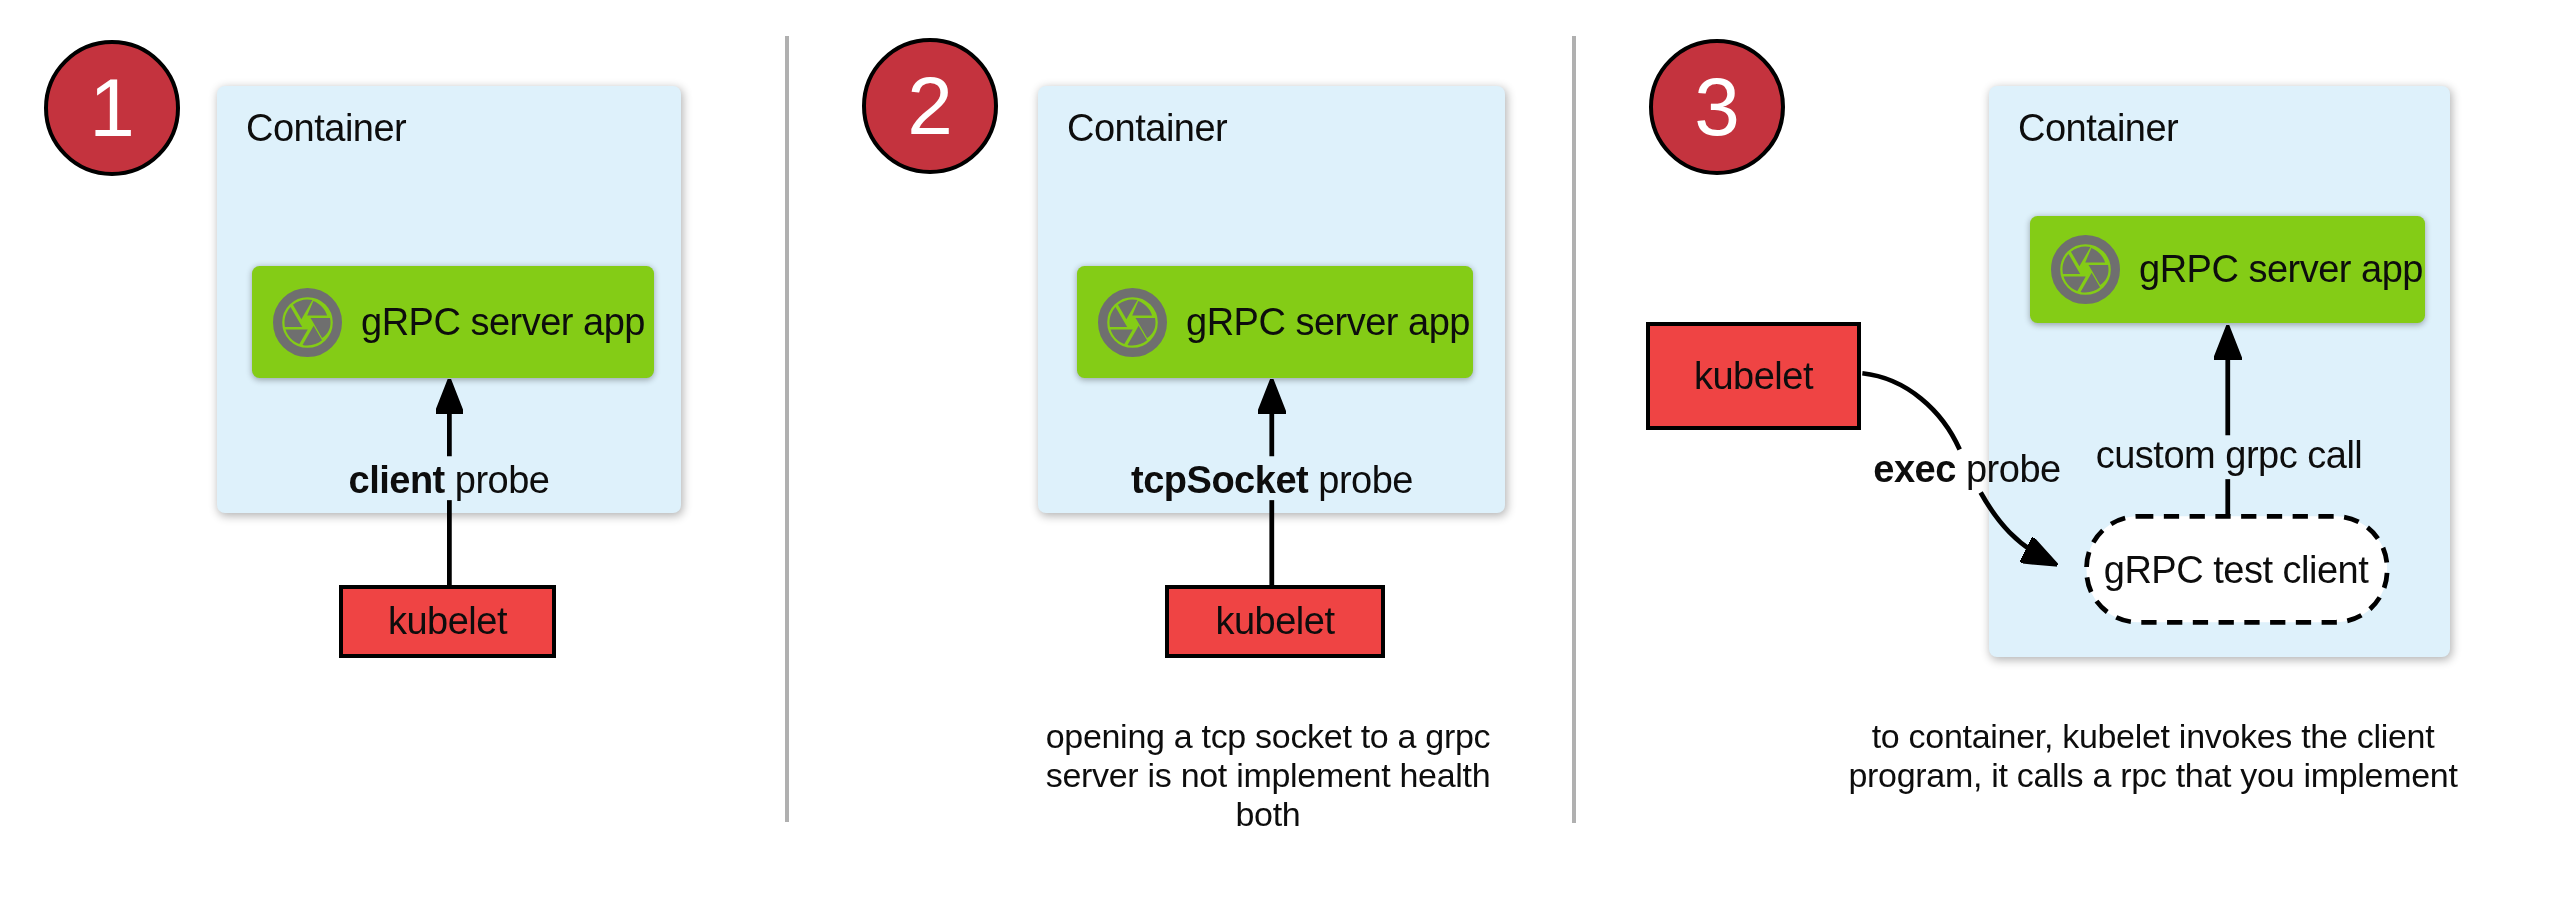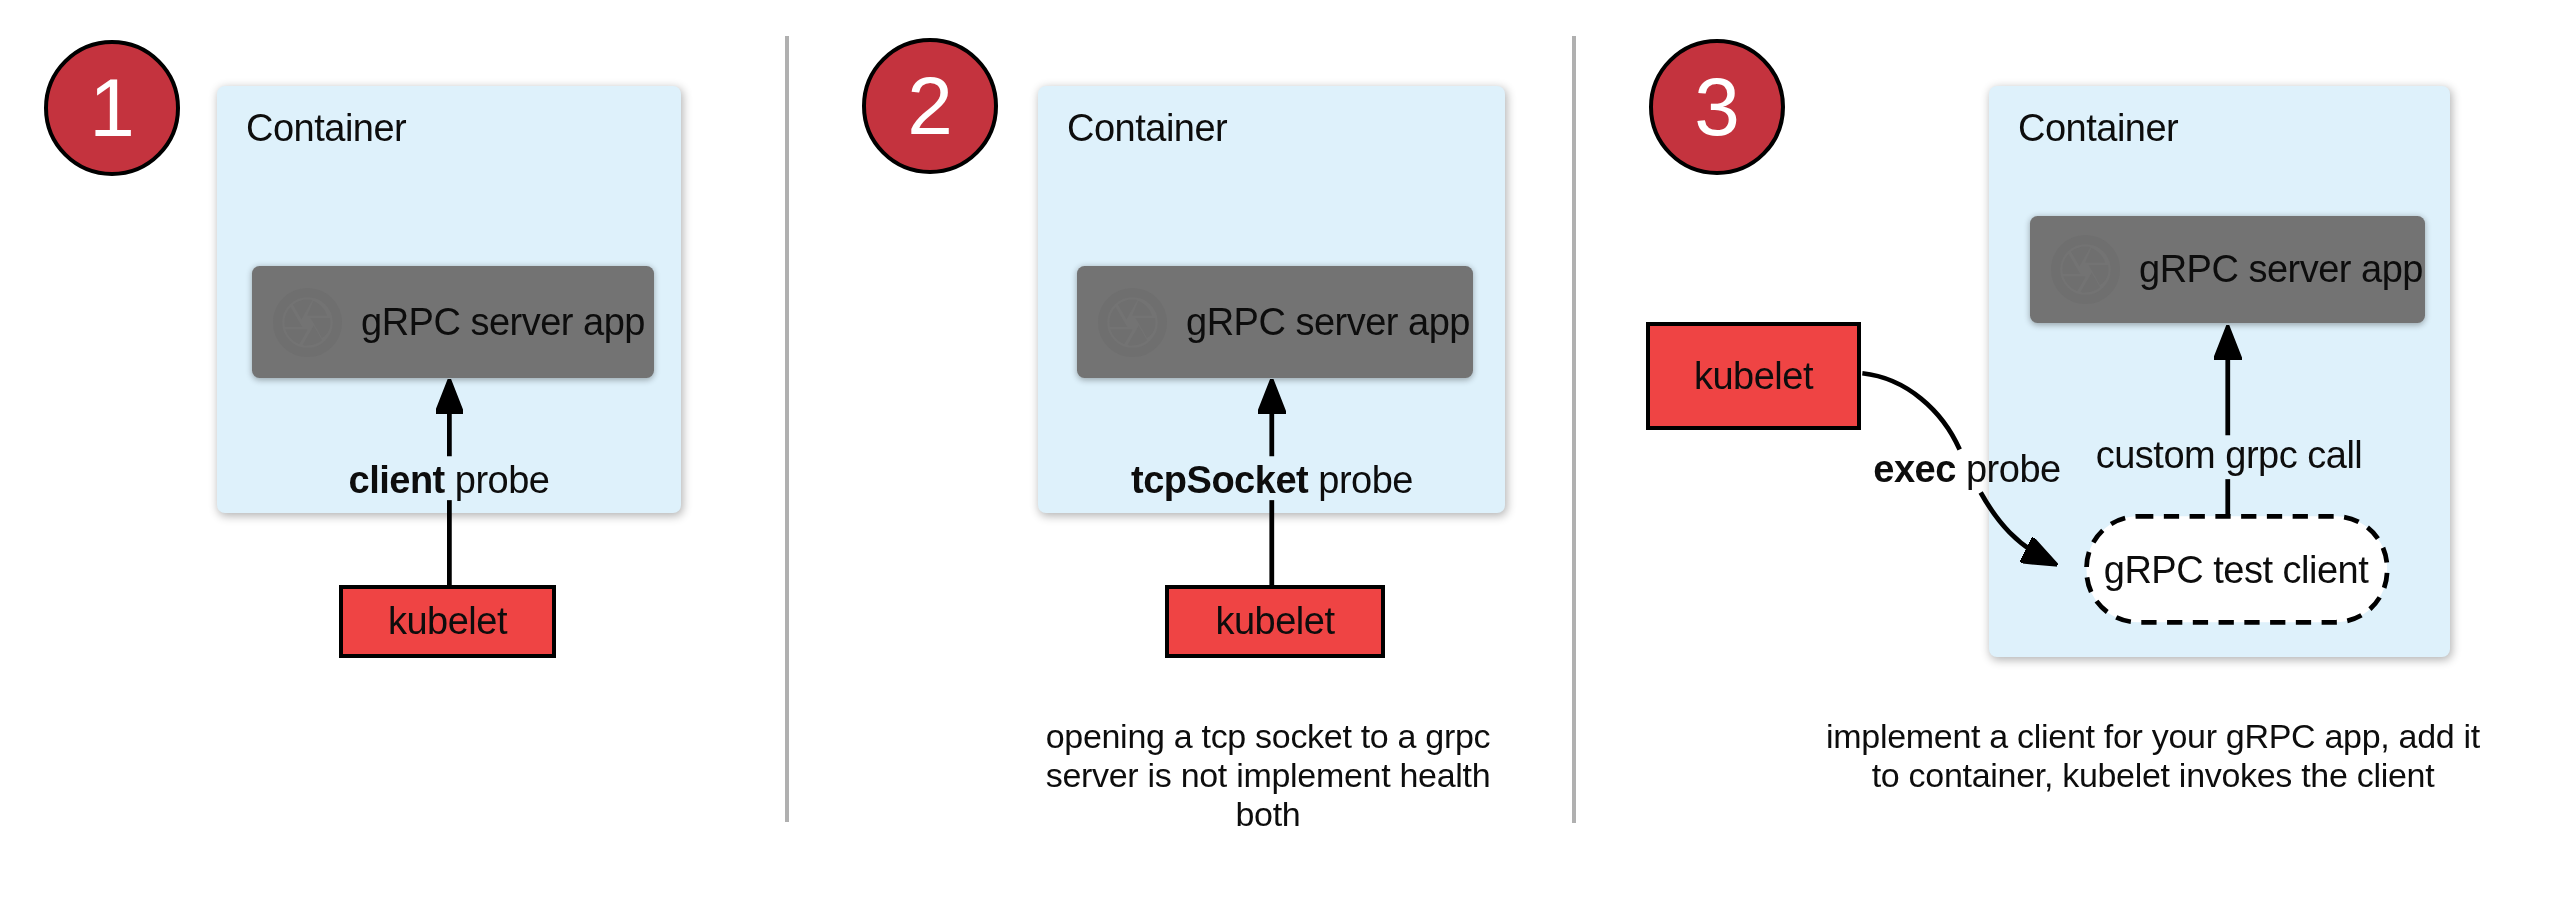--- a/index.html
+++ b/index.html
@@ -19,21 +19,21 @@
   .container-box{
     position:absolute;background:var(--container-blue,#def1fb);
     border-radius:8px;box-shadow:1.9px 2.9px 9.5px rgba(0,0,0,.30);
     z-index:1;
   }
   .container-label{
     position:absolute;left:29px;top:21px;font-size:38px;letter-spacing:-0.5px;
   }
   
   .app-box{
-    position:absolute;background:#737373;border-radius:7.6px;
+    position:absolute;background:#84cc16;border-radius:7.6px;
     box-shadow:0 1.9px 6.7px rgba(0,0,0,.32);
     display:flex;align-items:center;gap:19px;padding-left:21px;
     box-sizing:border-box;font-size:38px;letter-spacing:-0.5px;z-index:3;
   }
   .aperture{width:69px;height:69px;flex:0 0 auto;}
   
   .kubelet-box{
     position:absolute;background:#ef4444;border:4.8px solid #000;
     box-sizing:border-box;display:flex;align-items:center;justify-content:center;
     font-size:38px;letter-spacing:-0.5px;z-index:3;
@@ -153,19 +153,19 @@
 <div class="client-label" style="left:2236px;top:570px">gRPC test client</div>
 
 <div class="caption" style="left:480px;top:717px;width:668px">
 </div>
 <div class="caption" style="left:1268px;top:717px;width:668px">
   <div>opening a tcp socket to a grpc</div>
   <div>server is not implement health</div>
   <div>both</div>
 </div>
 <div class="caption" style="left:2153px;top:717px;width:725px">
-  <div>implement a client for your gRPC app, add it</div>
   <div>to container, kubelet invokes the client</div>
+  <div>program, it calls a rpc that you implement</div>
 </div>
 
 <div class="divider" style="left:785px;top:36px;height:786px"></div>
 <div class="divider" style="left:1572px;top:36px;height:787px"></div>
 
 
 </body></html>

